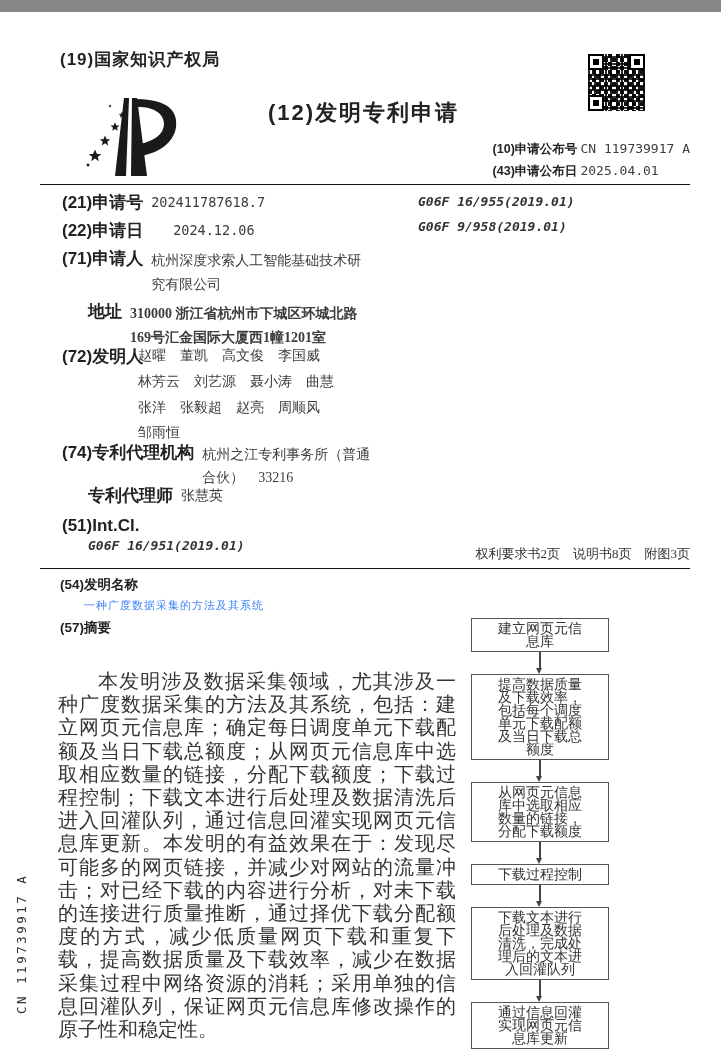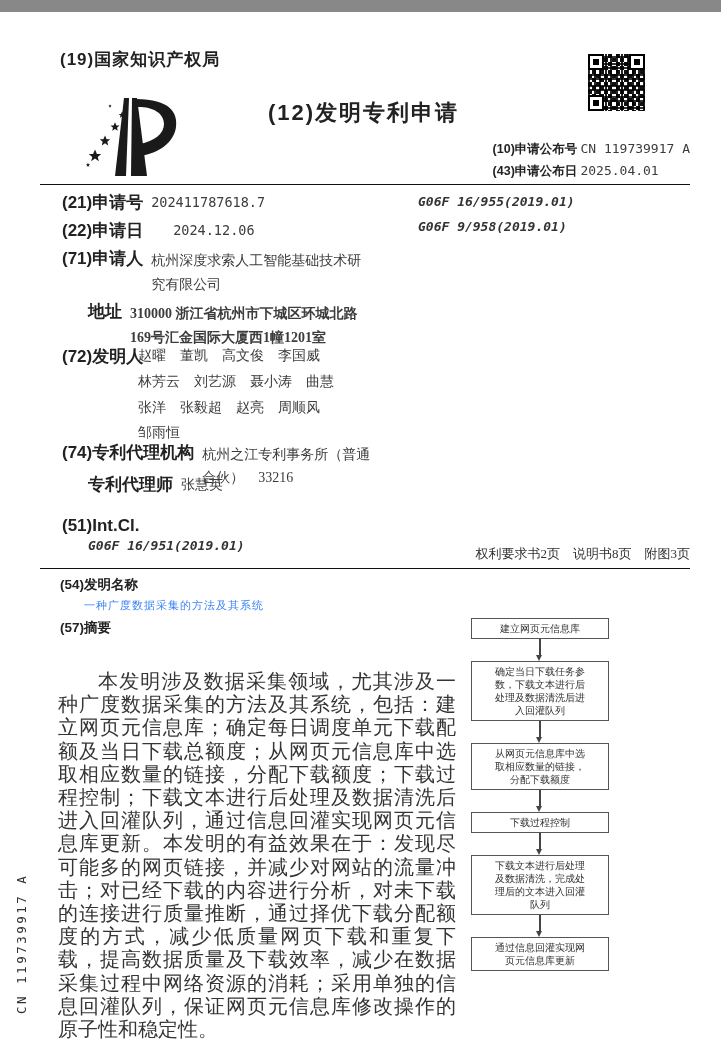--- a/index.html
+++ b/index.html
@@ -54,21 +54,21 @@
             text-align:justify;text-indent:2em;color:#353535;}
 
   
   .side-code{left:14px;top:1002px;transform:rotate(-90deg);transform-origin:left top;
              white-space:nowrap;font-size:12.5px;letter-spacing:2.5px;color:#333;
              font-family:"DejaVu Sans Mono","Liberation Mono",monospace;}
 
   
   .flowchart{left:471px;top:606px;width:138px;display:flex;flex-direction:column;align-items:center;}
   .fc-box{box-sizing:border-box;width:138px;border:1px solid #555;background:#fff;
-          font-size:10px;line-height:13px;color:#333;text-align:center;
+          font-size:14px;line-height:13px;color:#333;text-align:center;
           padding:3px 23px;display:flex;align-items:center;justify-content:center;
           font-family:"Liberation Sans","DejaVu Sans",sans-serif;}
   .fc-arrow{width:1.4px;height:16px;background:#444;position:relative;margin:0 0 6px 0;}
   .fc-arrow::after{content:"";position:absolute;left:-3.1px;bottom:-6px;
           border-left:3.8px solid transparent;border-right:3.8px solid transparent;
           border-top:6.5px solid #444;}
 </style>
 </head>
 <body>
 
@@ -138,21 +138,21 @@
   <div class="inv-line" style="top:335px;">赵曜　董凯　高文俊　李国威</div>
   <div class="inv-line" style="top:387px;">张洋　张毅超　赵亮　周顺风</div>
   <div class="inv-line" style="top:361px;">林芳云　刘艺源　聂小涛　曲慧</div>
   <div class="inv-line" style="top:412px;">邹雨恒</div>
 
   <div class="field" style="left:62px;top:431px;">
     <span class="lbl">(74)专利代理机构</span>
     <span class="val" style="width:172px;line-height:23px;">杭州之江专利事务所（普通合伙）　33216</span>
   </div>
 
-  <div class="field" style="left:88px;top:463px;">
+  <div class="field" style="left:88px;top:474px;">
     <span class="lbl">专利代理师</span>
     <span class="val">张慧英</span>
   </div>
 
   <div class="field" style="left:62px;top:504px;">
     <span class="lbl">(51)Int.Cl.</span>
   </div>
   <div class="abs ipc" style="left:88px;top:526px;font-size:13px;">G06F 16/951(2019.01)</div>
 
   <div class="abs ipc" style="left:418px;top:182px;font-size:13px;">G06F 16/955(2019.01)</div>
@@ -163,21 +163,21 @@
   <div class="abs rule rule2"></div>
 
   <div class="abs lbl sec-lbl" style="left:60px;top:564px;">(54)发明名称</div>
   <div class="abs inv-title">一种广度数据采集的方法及其系统</div>
   <div class="abs lbl sec-lbl" style="left:60px;top:607px;">(57)摘要</div>
   <div class="abs abstract">本发明涉及数据采集领域，尤其涉及一种广度数据采集的方法及其系统，包括：建立网页元信息库；确定每日调度单元下载配额及当日下载总额度；从网页元信息库中选取相应数量的链接，分配下载额度；下载过程控制；下载文本进行后处理及数据清洗后进入回灌队列，通过信息回灌实现网页元信息库更新。本发明的有益效果在于：发现尽可能多的网页链接，并减少对网站的流量冲击；对已经下载的内容进行分析，对未下载的连接进行质量推断，通过择优下载分配额度的方式，减少低质量网页下载和重复下载，提高数据质量及下载效率，减少在数据采集过程中网络资源的消耗；采用单独的信息回灌队列，保证网页元信息库修改操作的原子性和稳定性。</div>
 
   <div class="abs flowchart">
     <div class="fc-box">建立网页元信息库</div>
     <div class="fc-arrow"></div>
-    <div class="fc-box">确定当日下载任务参数，下载文本进行后处理及数据清洗后进入回灌队列</div>
+    <div class="fc-box">提高数据质量及下载效率，包括每个调度单元下载配额及当日下载总额度</div>
     <div class="fc-arrow"></div>
     <div class="fc-box">从网页元信息库中选取相应数量的链接，分配下载额度</div>
     <div class="fc-arrow"></div>
     <div class="fc-box">下载过程控制</div>
     <div class="fc-arrow"></div>
     <div class="fc-box">下载文本进行后处理及数据清洗，完成处理后的文本进入回灌队列</div>
     <div class="fc-arrow"></div>
     <div class="fc-box">通过信息回灌实现网页元信息库更新</div>
   </div>
 

